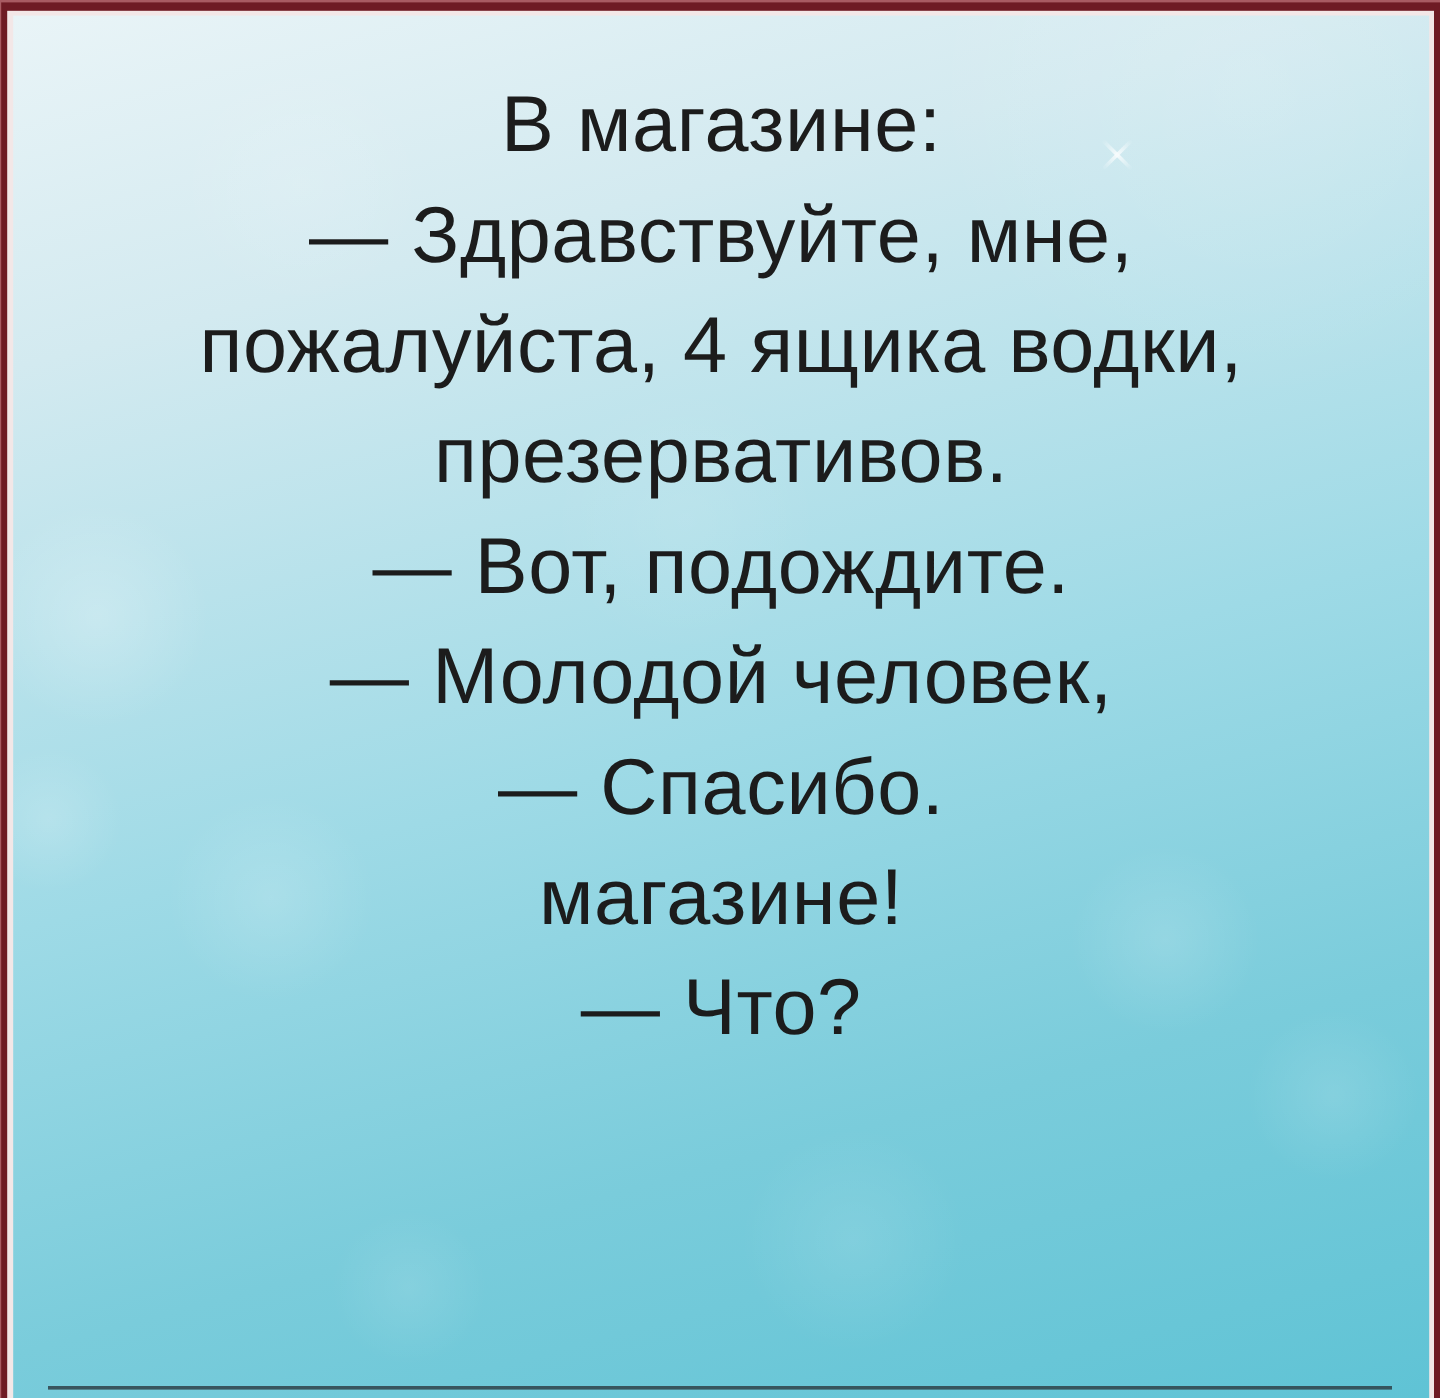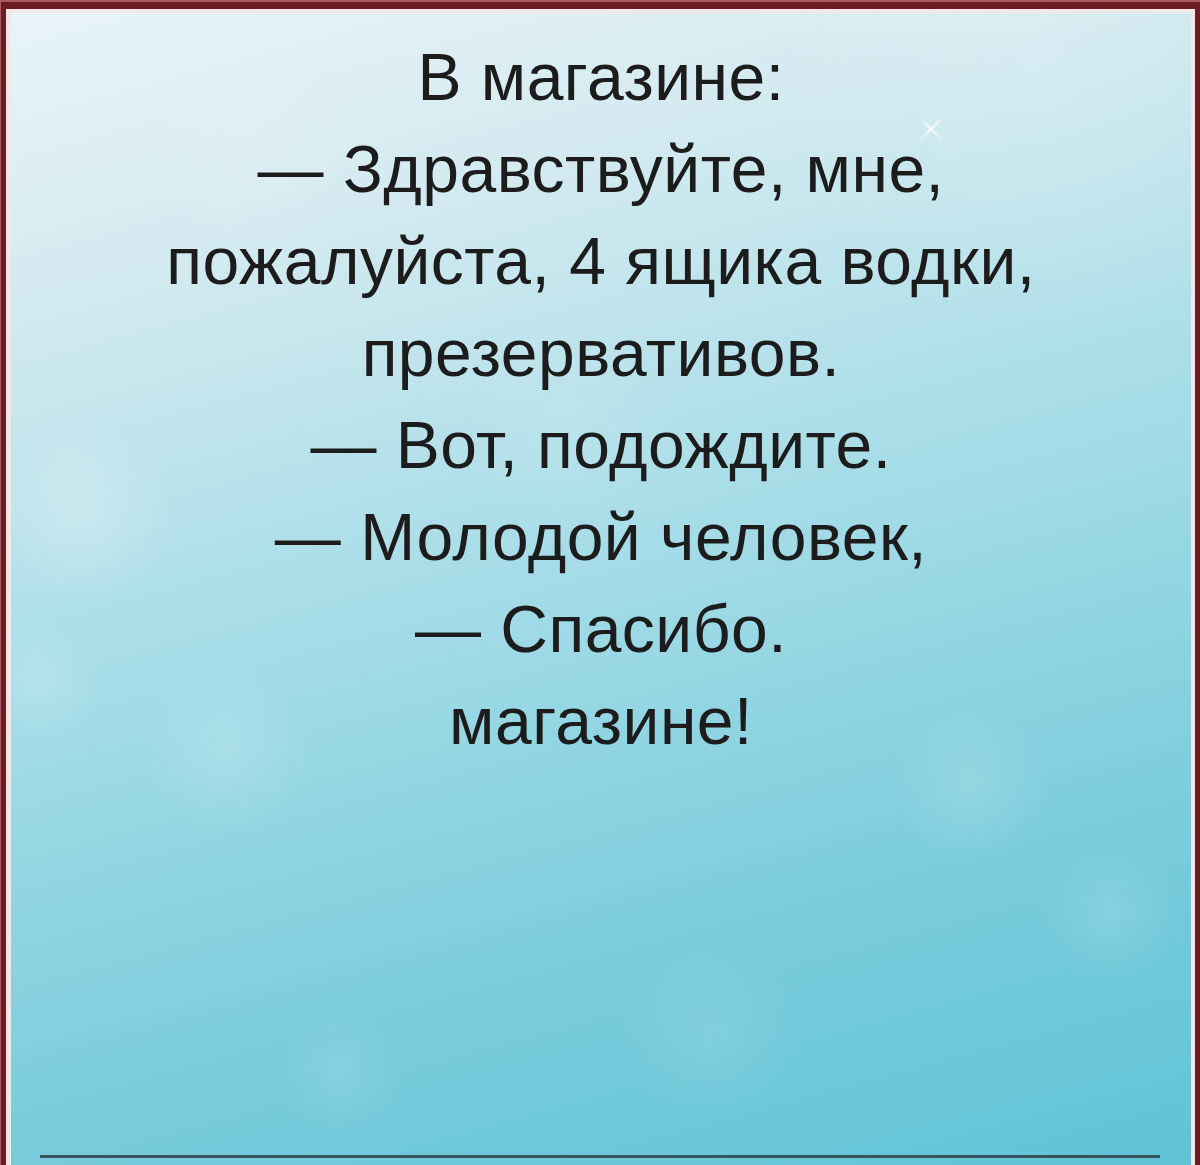--- a/index.html
+++ b/index.html
@@ -88,21 +88,21 @@
     top: 50%;
     left: 0;
     height: 3px;
     width: 100%;
     transform: translateY(-50%);
     background: linear-gradient(to right, rgba(255,255,255,0), rgba(255,255,255,0.95) 50%, rgba(255,255,255,0));
   }
   .joke-text {
     position: relative;
     z-index: 2;
-    padding-top: 18px;
+    padding-top: 44px;
     text-align: center;
     font-size: 66px;
     line-height: 92px;
     letter-spacing: 0.5px;
     font-weight: 400;
     color: var(--text, #1c1c1c);
   }
   .joke-line {
     white-space: nowrap;
   }
@@ -128,17 +128,18 @@
       <div class="sparkle"></div>
       <div class="joke-text">
         <div class="joke-line">В магазине:</div>
         <div class="joke-line">— Здравствуйте, мне,</div>
         <div class="joke-line">пожалуйста, 4 ящика водки,</div>
         <div class="joke-line">презервативов.</div>
         <div class="joke-line">— Вот, подождите.</div>
         <div class="joke-line">— Молодой человек,</div>
         <div class="joke-line">— Спасибо.</div>
         <div class="joke-line">магазине!</div>
+        <div class="joke-line">— Что?</div>
       </div>
       <div class="divider"></div>
     </div>
   </div>
 </div>
 
 </body></html>

